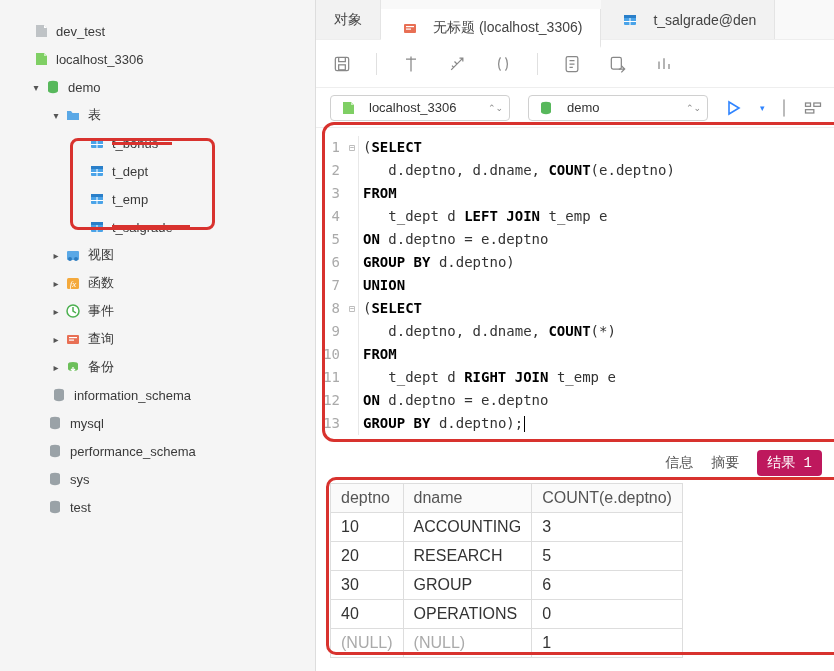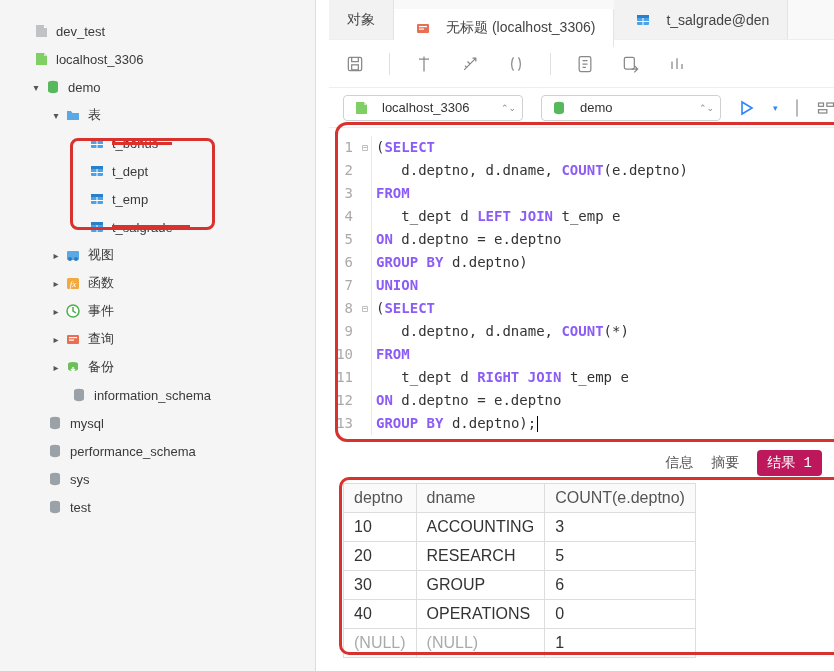--- a/index.html
+++ b/index.html
@@ -64,21 +64,20 @@
     height: 2.5px;
     background: #d8322e;
     pointer-events: none;
   }
   
   .main {
     flex: 1;
     display: flex;
     flex-direction: column;
     min-width: 0;
-    margin-left: 13px;
   }
   
   .tabs {
     height: 40px;
     display: flex;
     border-bottom: 1px solid #eee;
     background: #f9f9f9;
   }
   .tab {
     display: flex;
@@ -192,21 +191,21 @@
     color: #aaa;
     font-size: 10px;
     display: inline-block;
     text-align: center;
   }
   .codecell {
     white-space: pre;
     padding-left: 4px;
     border-left: 1px solid #e8e8e8;
   }
-  .kw { color: #8b5cf6; font-weight: 600; }
+  .kw { color: #000000; font-weight: 600; }
   .cursor {
     display: inline-block;
     width: 1px;
     height: 16px;
     background: #000;
     vertical-align: middle;
     margin-left: 1px;
   }
   
   .result-tabs {
@@ -422,21 +421,21 @@
   </div>
   <div class="tree-item" style="padding-left:50px">
     <span class="chev right"></span>
     <span class="icon">
         <svg viewBox="0 0 16 16">
           <use href="#i-backup"></use>
         </svg>
       </span>
     <span class="tree-label">备份</span>
   </div>
-  <div class="tree-item" style="padding-left:68px">
+  <div class="tree-item" style="padding-left:48px">
     <span class="icon">
         <svg viewBox="0 0 16 16">
           <use href="#i-db"></use>
         </svg>
       </span>
     <span class="tree-label">information_schema</span>
   </div>
   <div class="tree-item" style="padding-left:44px">
     <span class="icon">
         <svg viewBox="0 0 16 16">

